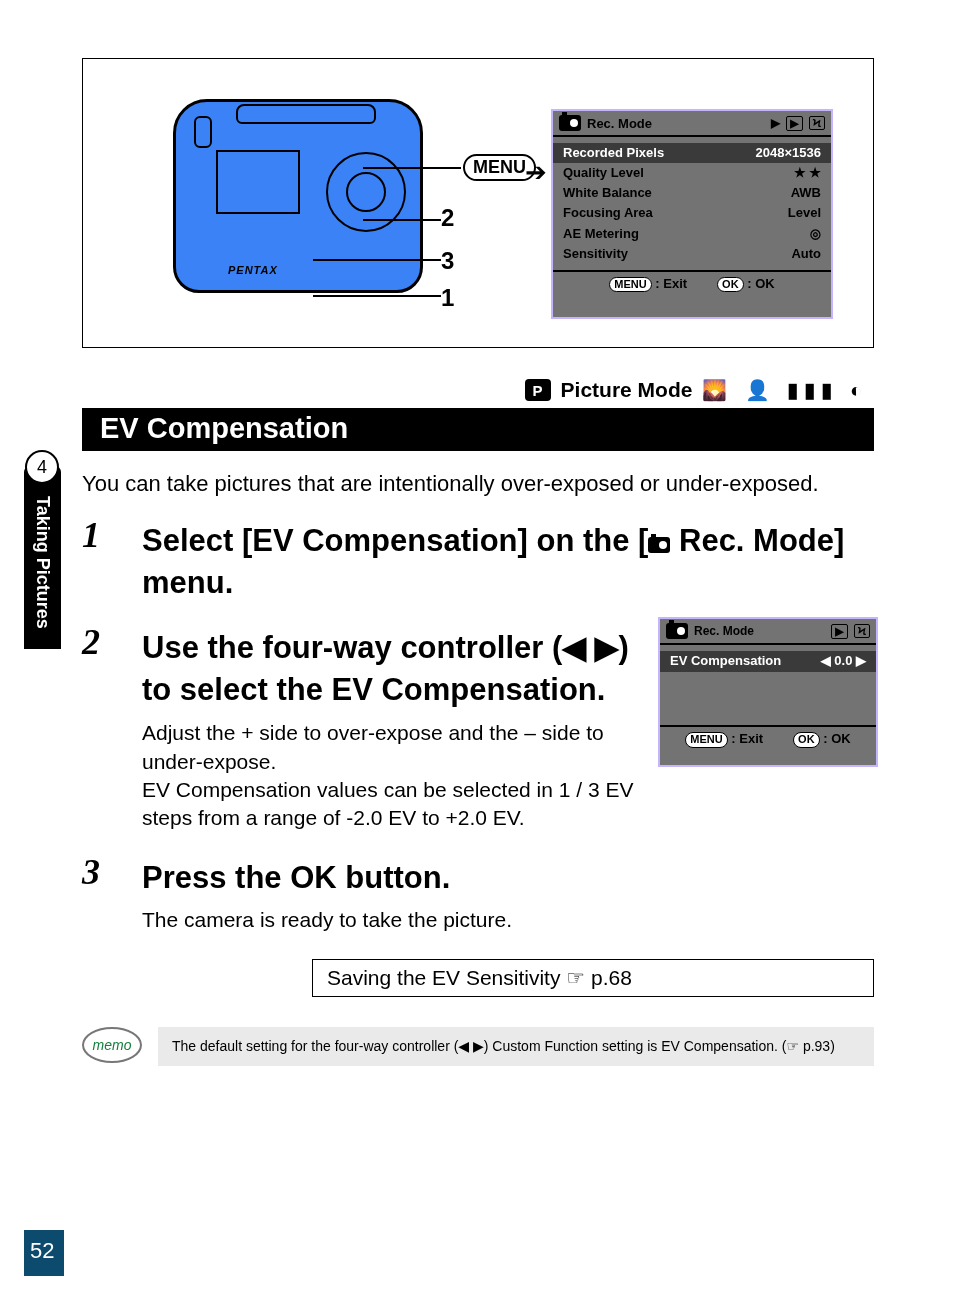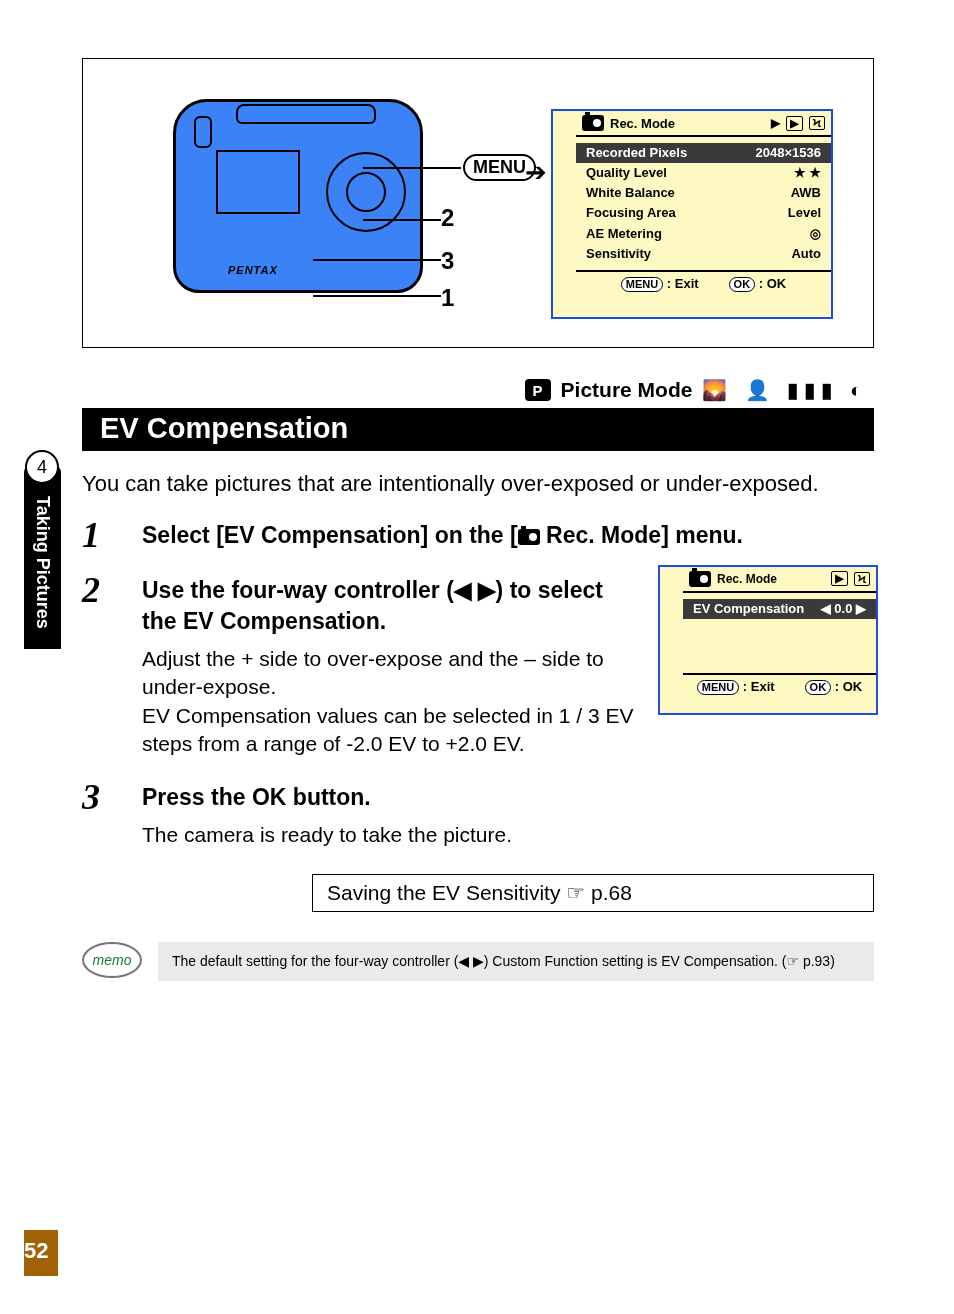--- a/index.html
+++ b/index.html
@@ -8,25 +8,25 @@
     background: #fff;
     color: #000;
     width: 954px;
     height: 1314px;
     position: relative;
   }
   .page-num {
     position: absolute;
     bottom: 38px;
     left: 24px;
-    background: #a16207;
+    background: #0c4a6e;
     color: #fff;
-    font-weight: bold;
+    font-weight: normal;
     font-size: 22px;
-    padding: 8px 10px 12px 0;
+    padding: 8px 10px 12px 6px;
   }
   .side-tab {
     position: absolute;
     left: 18px;
     top: 450px;
     width: 48px;
     display: flex;
     flex-direction: column;
     align-items: center;
   }
@@ -159,23 +159,22 @@
     height:1.5px;
   }
   .cl-menu{left:280px;top:108px;width:98px;}
   .cl-2{left:280px;top:160px;width:78px;}
   .cl-3{left:230px;top:200px;width:128px;}
   .cl-1{left:230px;top:236px;width:128px;}
 
   
   .lcd {
     position: absolute;
-    border: 2px solid #1d4ed8;
-    background: #fef9c3;
-    padding-left: 23px;
+    border: 2px solid #c4b5fd;
+    background: #737373;
   }
   .lcd1 { left: 468px; top: 50px; width: 282px; height: 210px; font-size: 13px; }
   .lcd-head {
     display: flex;
     align-items: center;
     border-bottom: 2px solid #000;
     padding: 4px 6px;
     font-weight: bold;
     gap: 6px;
   }
@@ -265,21 +264,21 @@
     position: absolute;
     left: 0;
     top: -6px;
     font-size: 36px;
     font-weight: bold;
     font-family: "Times New Roman", serif;
     font-style: italic;
   }
   .step-head {
     font-weight: bold;
-    font-size: 23px;
+    font-size: 31px;
     line-height: 1.35;
     margin-bottom: 8px;
     margin-top: 8px;
   }
   .step-body {
     font-size: 21px;
     line-height: 1.35;
   }
   .step2-wrap { position: relative; }
   .lcd2 {

